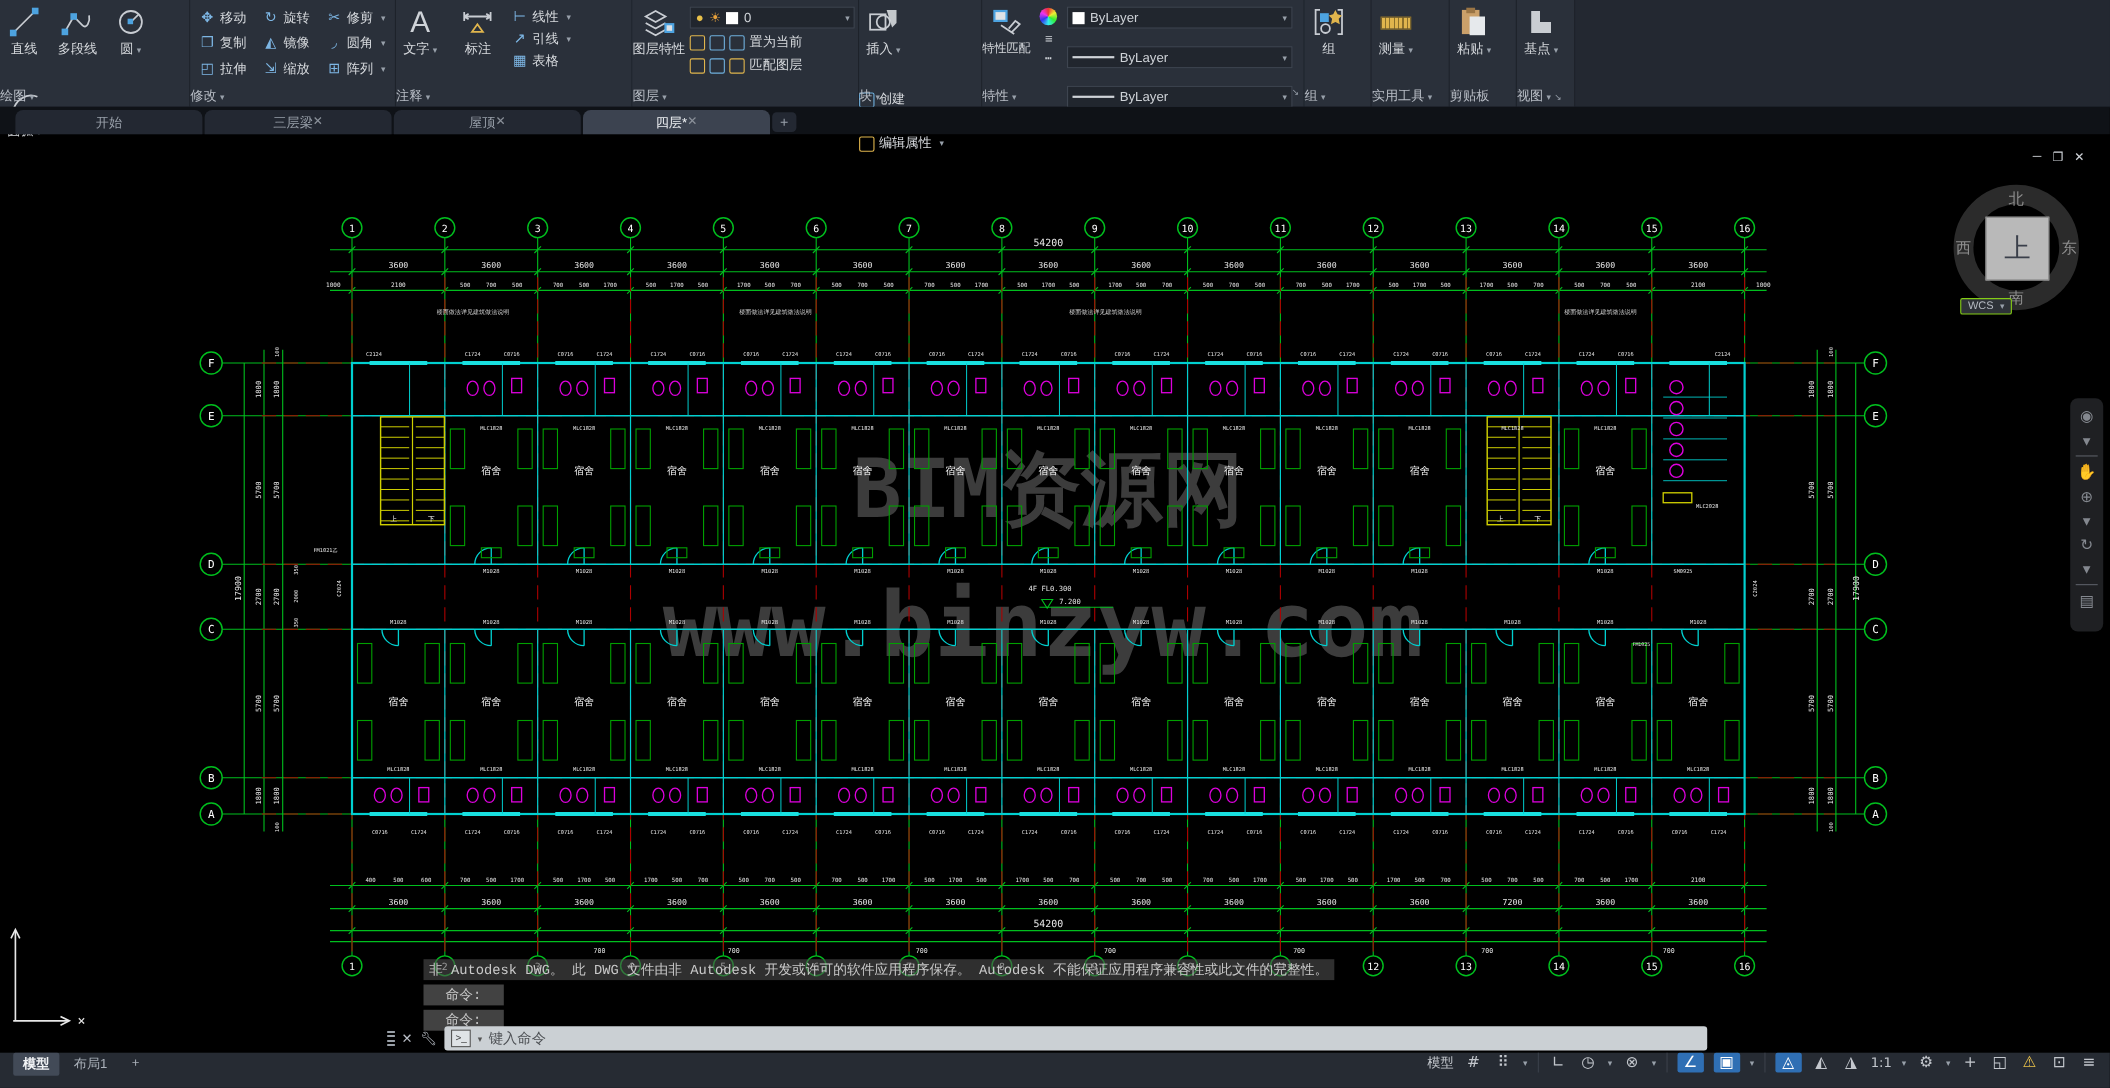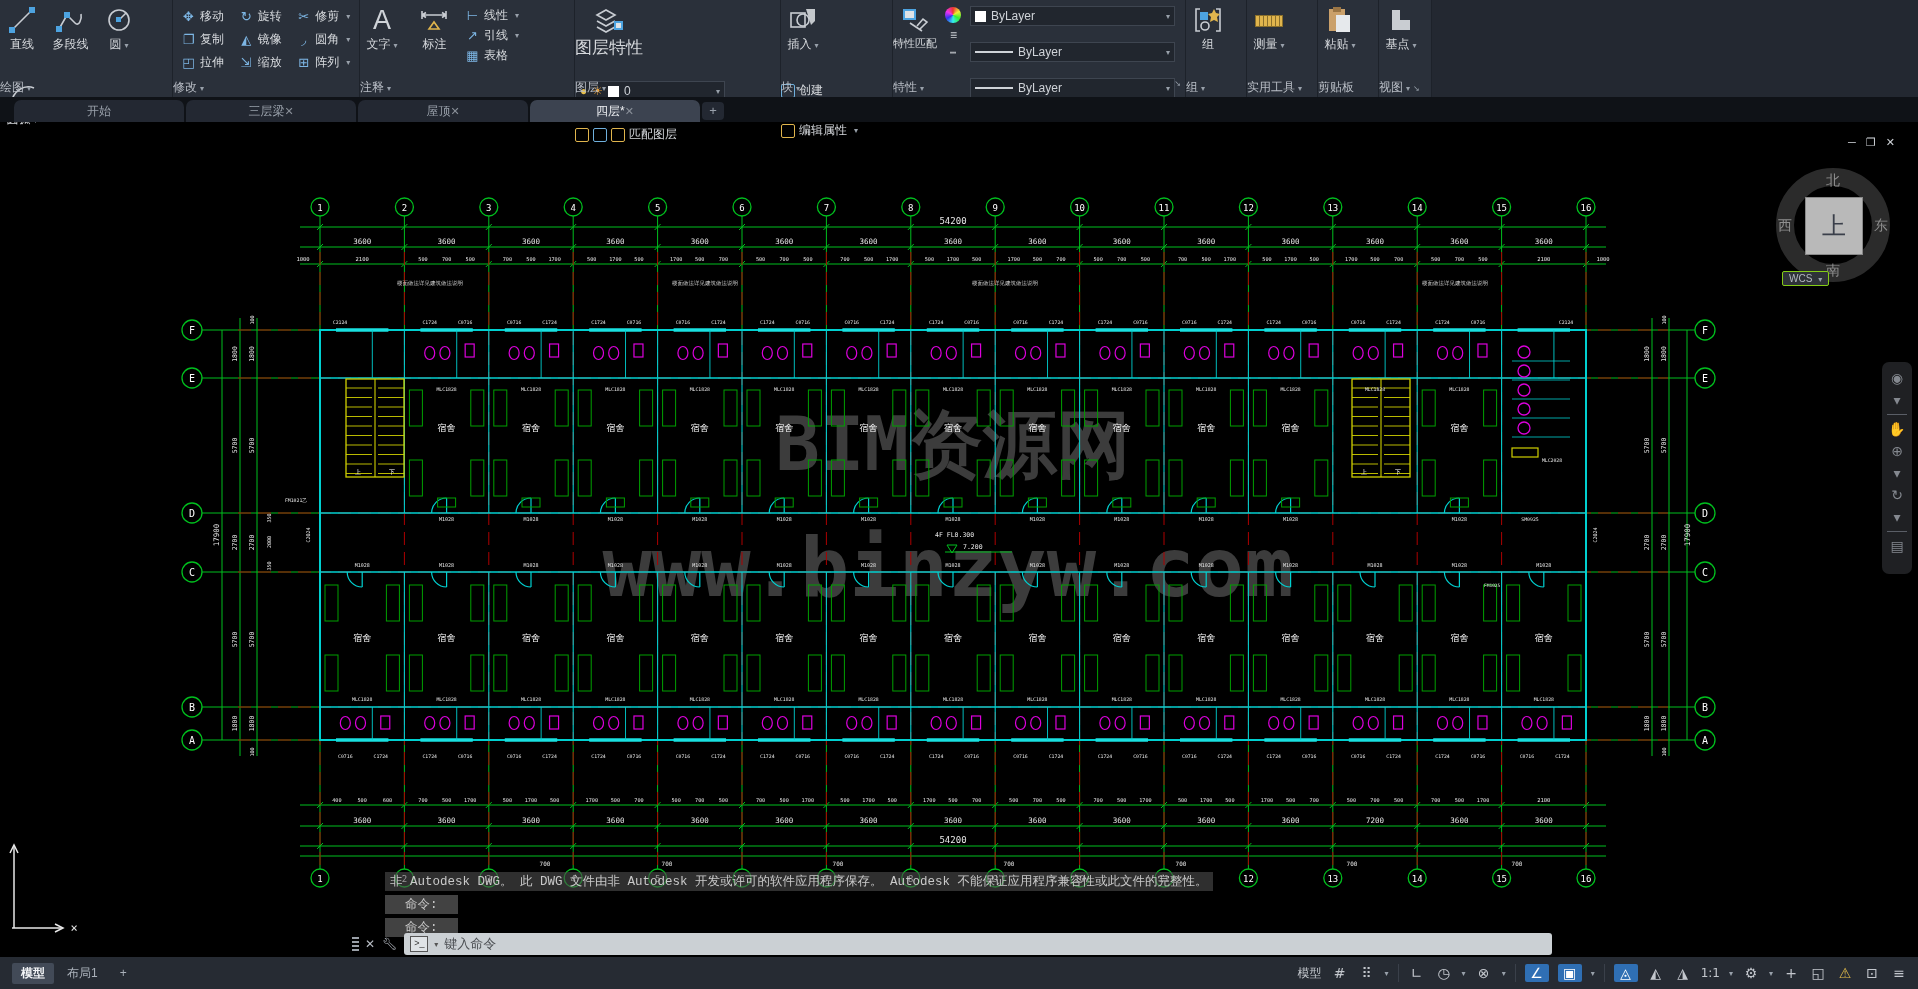--- a/index.html
+++ b/index.html
@@ -63,21 +63,21 @@
   #cmdrow .dots{width:7px;height:14px;margin-right:6px;
     background:repeating-linear-gradient(#9aa0a8 0 2px,transparent 2px 4px)}
   #cmdrow .tool{color:#b9bec6;font-size:12px;margin-right:7px}
   #cmdbar{width:1148px;height:22px;background:#cbd0d4;border-radius:3px;display:flex;align-items:center;
     padding:0 6px;gap:6px;box-sizing:border-box}
   #cmdbar .pbox{width:16px;height:14px;border:1px solid #555;color:#333;font-size:9px;line-height:13px;
     text-align:center;background:#dfe3e6}
   #cmdbar .ph{color:#4c4f53;font-size:13px}
   
   #sbar{position:absolute;left:0;top:957px;width:1918px;height:32px;background:#262b33;z-index:6;
-    display:flex;align-items:center;font-size:12px;color:#b9bec6}
+    display:flex;align-items:flex-start;font-size:12px;color:#b9bec6}
   .schip{padding:2px 9px;margin-left:4px;border-radius:2px;color:#aab1ba}
   .schip.active{background:#424a57;color:#f2f4f6;font-weight:bold}
   #sright{margin-left:auto;display:flex;align-items:center;gap:9px;padding-right:10px;
     font-family:"DejaVu Sans",sans-serif}
   #sright .si{min-width:18px;text-align:center;font-size:14px;color:#c3c7cd}
   #sright .si.on{background:#2f6fb4;border-radius:2px;color:#fff;padding:1px 3px}
   #sright .mindd{font-size:8px;color:#98a0aa}
   #sright .sep{width:1px;height:18px;background:#3a404a}
 </style>
 </head>
@@ -190,21 +190,21 @@
         </span>
       <span class="sm">
           <span class="glyph">▦</span>
           <span>表格</span>
         </span>
     </span>
     <span class="plabel"><span>注释</span><span class="cr">▾</span></span>
   </div>
 
   <div class="p" style="width:205px">
-    <span class="big" style="min-width:46px;font-size:17px">
+    <span class="big" style="min-width:46px;font-size:12px">
       <svg viewBox="0 0 30 30">
           <path class="stroke-ic" d="M3 10 l9 -5 9 5 -9 5 z M3 16 l9 5 9 -5 M3 22 l9 5 9 -5"></path>
           <rect x="20" y="16" width="9" height="9" fill="#4da3e0"></rect>
           <rect x="22" y="18" width="5" height="5" fill="#dfe3e6"></rect>
         </svg>
       <span style="white-space:pre-line;text-align:center">图层特性</span>
       </span>
     <span style="display:inline-flex;flex-direction:column;gap:4px;padding-top:6px;vertical-align:top;width:150px">
       <span class="dd">
         <span style="color:#e8c04a">●</span>

